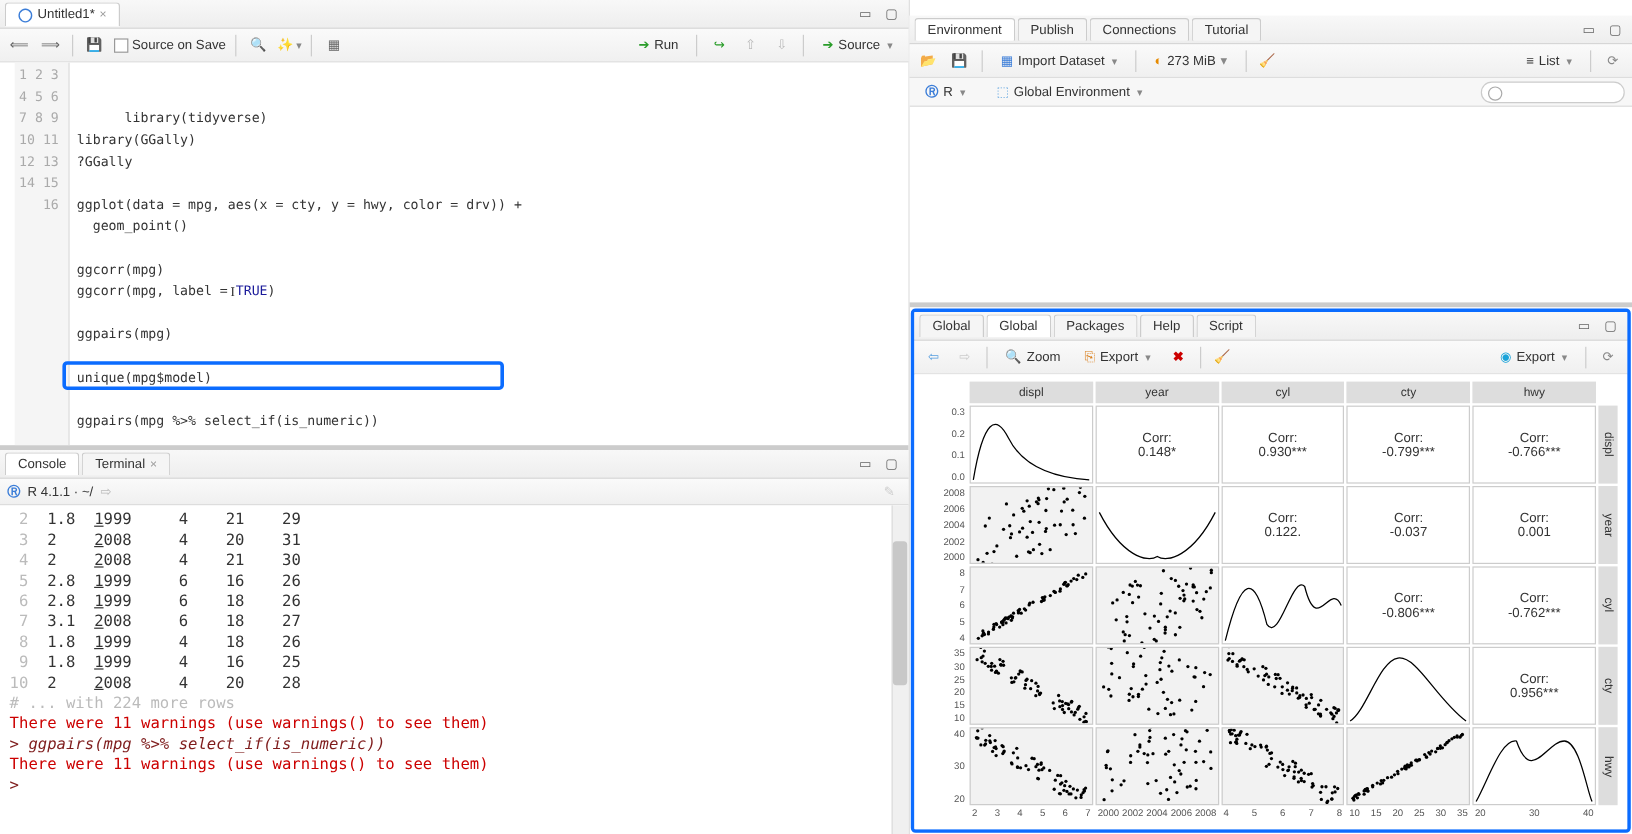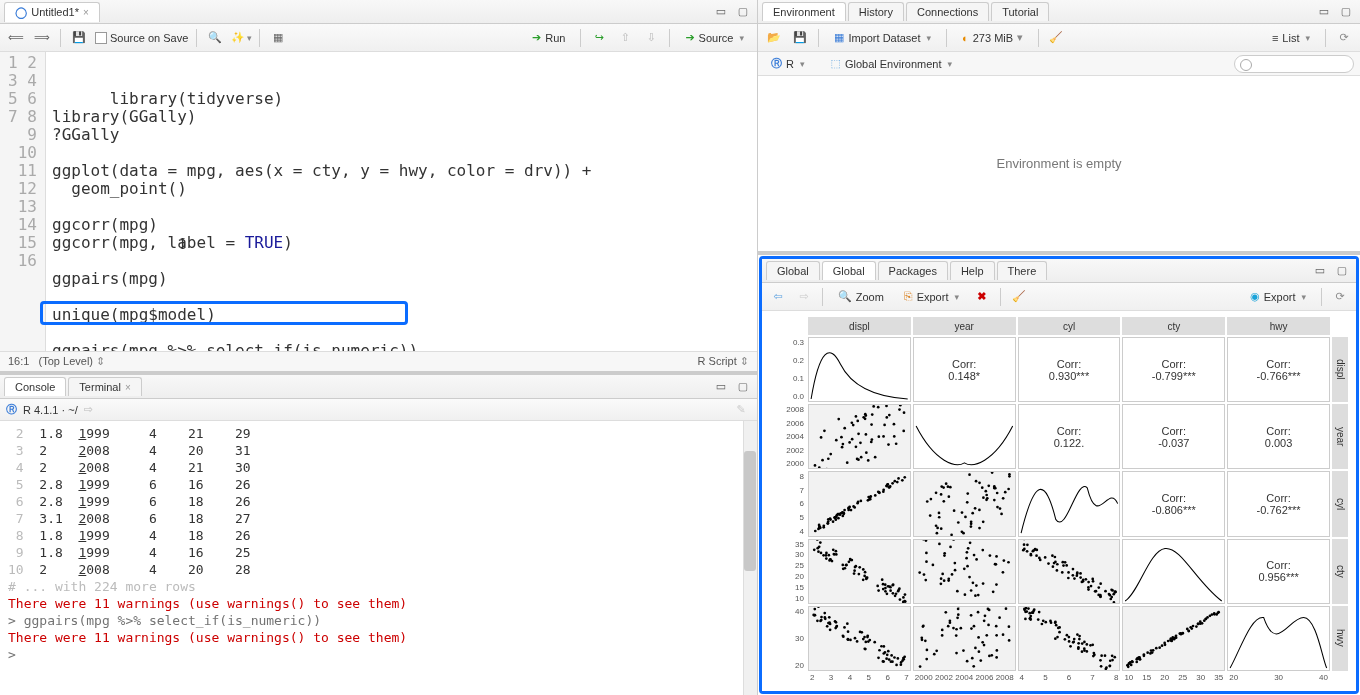--- a/index.html
+++ b/index.html
@@ -1,47 +1,47 @@
 <!DOCTYPE html>
 <html><head>
 <meta charset="utf-8">
 <style>
 * { box-sizing: border-box; margin: 0; padding: 0; }
 body { font-family: "Lucida Grande", "Segoe UI", sans-serif; font-size: 12px; color: #333; background: #fff; width: 1360px; height: 695px; overflow: hidden; display: flex; }
 .left-col { width: 758px; display: flex; flex-direction: column; border-right: 1px solid #ccc; }
-.right-col { flex: 1; display: flex; flex-direction: column; }
+.right-col { flex: 1; display: flex; flex-direction: column; margin-top: 13px; }
 .pane { display: flex; flex-direction: column; background: #fff; }
 .tabbar { display: flex; align-items: center; background: linear-gradient(#f8f8f8,#eee); border-bottom: 1px solid #ccc; height: 24px; padding: 0 4px; font-size: 11px; }
 .tab { padding: 3px 10px; border: 1px solid #ccc; border-bottom: none; background: #f5f5f5; border-radius: 3px 3px 0 0; margin-right: 2px; cursor: pointer; display:flex; align-items:center; gap:4px;}
 .tab.active { background: #fff; }
 .tab .close { color:#999; font-size:10px; }
 .toolbar { display: flex; align-items: center; background: linear-gradient(#fafafa,#f0f0f0); border-bottom: 1px solid #ddd; height: 28px; padding: 0 6px; font-size: 11px; gap: 6px; }
 .toolbar .sep { width:1px; height:18px; background:#ccc; margin:0 2px; }
 .toolbar .spacer { flex:1; }
 .icon-btn { width:20px; height:20px; display:inline-flex; align-items:center; justify-content:center; border:1px solid transparent; border-radius:3px; cursor:pointer; color:#666; }
 .btn-text { display:inline-flex; align-items:center; gap:4px; padding:2px 6px; border:1px solid transparent; border-radius:3px; cursor:pointer; }
 .minmax { margin-left:auto; display:flex; gap:2px; }
 .checkbox { display:inline-flex; align-items:flex-end; gap:3px; }
 .checkbox .box{width:12px;height:12px;border:1px solid #999;background:#fff;}
 
 
 .source-pane { height: 375px; border-bottom: 4px solid #ccc; }
-.editor-area { flex:1; display:flex; font-family:"Lucida Console",Monaco,monospace; font-size:16px; overflow:hidden; position:relative;}
+.editor-area { flex:1; display:flex; font-family:"Lucida Console",Monaco,monospace; font-size:11px; overflow:hidden; position:relative;margin-left:12px;}
 .gutter { width:46px; background:#f5f5f5; color:#aaa; text-align:right; padding:2px 8px 2px 2px; border-right:1px solid #ddd; line-height:18px;}
 .code { flex:1; padding:2px 6px; line-height:18px; white-space:pre; position:relative;}
 .code .kw{color:#1a1a9a;}
 .hl-box{position:absolute; border:3px solid #0b6cff; border-radius:4px; pointer-events:none;}
 .statusbar{display:flex;align-items:center;justify-content:space-between;height:20px;border-top:1px solid #ddd;background:#f7f7f7;padding:0 8px;font-size:11px;color:#555;}
 
 
 .console-pane{flex:1;}
 .console-body{flex:1;font-family:"Lucida Console",Monaco,monospace;font-size:13px;line-height:17px;padding:4px 8px;overflow:auto;white-space:pre;position:relative;}
 .console-body .gno{color:#bbb;}
 .console-body .err{color:#c00;}
-.console-body .prompt{color:#737373;}
+.console-body .prompt{color:#7f1d1d;font-style:italic;}
 .console-body .u{text-decoration:underline;}
 .scroll-stub{position:absolute;right:0;top:0;width:14px;height:100%;background:#f0f0f0;border-left:1px solid #ddd;}
 .scroll-thumb{position:absolute;right:1px;width:12px;background:#c8c8c8;border-radius:3px;}
 
 
 .env-pane{height:255px;border-bottom:4px solid #ccc;}
 .env-sub{display:flex;align-items:center;height:24px;border-bottom:1px solid #ddd;padding:0 6px;gap:6px;font-size:11px;background:#f7f7f7;}
 .env-body{flex:1;display:flex;align-items:center;justify-content:center;color:#777;font-size:13px;}
 .search{margin-left:auto;border:1px solid #ccc;border-radius:10px;padding:1px 8px 1px 20px;width:120px;height:18px;background:#fff;position:relative;}
 .search::before{content:"";position:absolute;left:5px;top:3px;width:10px;height:10px;border:1.5px solid #aaa;border-radius:50%;}
@@ -149,24 +149,20 @@
 ggcorr(mpg)
 ggcorr(mpg, label = <span class="kw">TRUE</span>)
 
 ggpairs(mpg)
 
 unique(mpg$model)
 
 ggpairs(mpg %&gt;% select_if(is_numeric))
 
 <div class="hl-box" style="left:-6px;top:249px;width:368px;height:24px;"></div><span style="position:absolute;left:134px;top:183px;font-family:serif;">I</span></div>
-    </div>
-    <div class="statusbar">
-      <span><span>16:1</span>&nbsp;&nbsp;&nbsp;<span><span>(Top Level)</span> <span style="color:#888;">⇕</span></span></span>
-      <span><span>R Script</span> <span style="color:#888;">⇕</span></span>
     </div>
   </div>
 
   <div class="pane console-pane">
     <div class="tabbar">
       <div class="tab active">
           <span>Console</span>
         </div>
       <div class="tab">
           <span>Terminal</span>
@@ -201,21 +197,21 @@
       
     <div class="scroll-stub"><div class="scroll-thumb" style="top:30px;height:120px;"></div></div></div>
   </div>
 </div>
 
 <div class="right-col">
 
   <div class="pane env-pane">
     <div class="tabbar" id="envtabs">
       <div class="tab active">Environment</div>
-        <div class="tab">History</div>
+        <div class="tab">Publish</div>
         <div class="tab">Connections</div>
         <div class="tab">Tutorial</div>
         <div class="minmax">
         <span class="icon-btn">▭</span>
         <span class="icon-btn">▢</span>
       </div>
     </div>
     <div class="toolbar">
       <span class="icon-btn" style="color:#d9a441;">📂</span>
       <span class="icon-btn i-save">💾</span>
@@ -242,30 +238,29 @@
           <span style="color:#3b7dd8;font-weight:bold;">Ⓡ</span> 
           <span>R</span>
         </span>
       <span class="sep"></span>
       <span class="btn-text caret">
           <span style="color:#6aa9e0;">⬚</span>
           <span>Global Environment</span>
         </span>
       <span class="search"></span>
     </div>
-    <div class="env-body">Environment is empty</div>
   </div>
 
   <div class="pane plots-pane">
     <div class="tabbar" id="plotstabs">
       <div class="tab">Global</div>
         <div class="tab active">Global</div>
         <div class="tab">Packages</div>
         <div class="tab">Help</div>
-        <div class="tab">There</div>
+        <div class="tab">Script</div>
         <div class="minmax">
         <span class="icon-btn">▭</span>
         <span class="icon-btn">▢</span>
       </div>
     </div>
     <div class="toolbar">
       <span class="icon-btn" style="color:#5aa0e0;">⇦</span>
       <span class="icon-btn" style="color:#ccc;">⇨</span>
       <span class="sep"></span>
       <span class="btn-text">
@@ -413,21 +408,21 @@
           <div class="cell corr">
             <div>Corr:</div>
             <div>0.122.</div>
           </div>
           <div class="cell corr">
             <div>Corr:</div>
             <div>-0.037</div>
           </div>
           <div class="cell corr">
             <div>Corr:</div>
-            <div>0.003</div>
+            <div>0.001</div>
           </div>
           <div class="row-hdr">year</div>
           <div class="yticks">
             <span>8</span>
             <span>7</span>
             <span>6</span>
             <span>5</span>
             <span>4</span>
           </div>
           <div class="cell">

